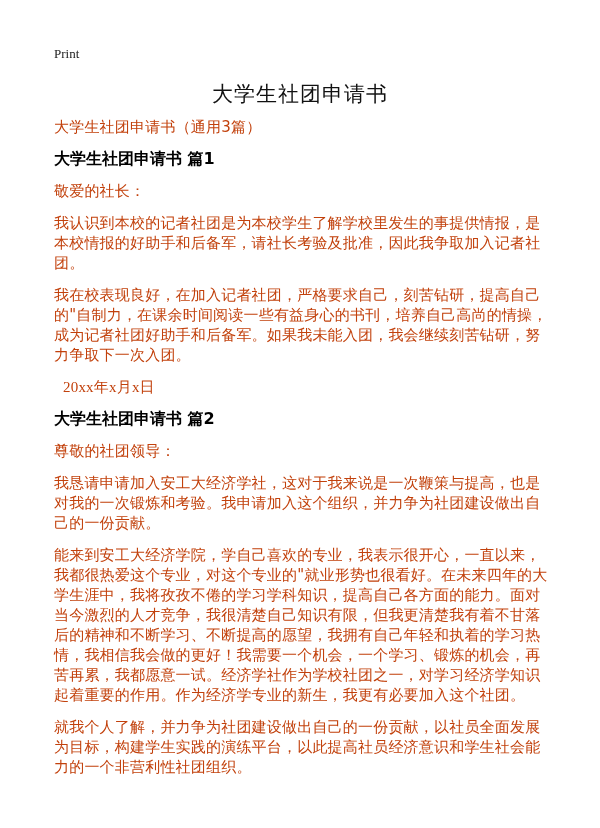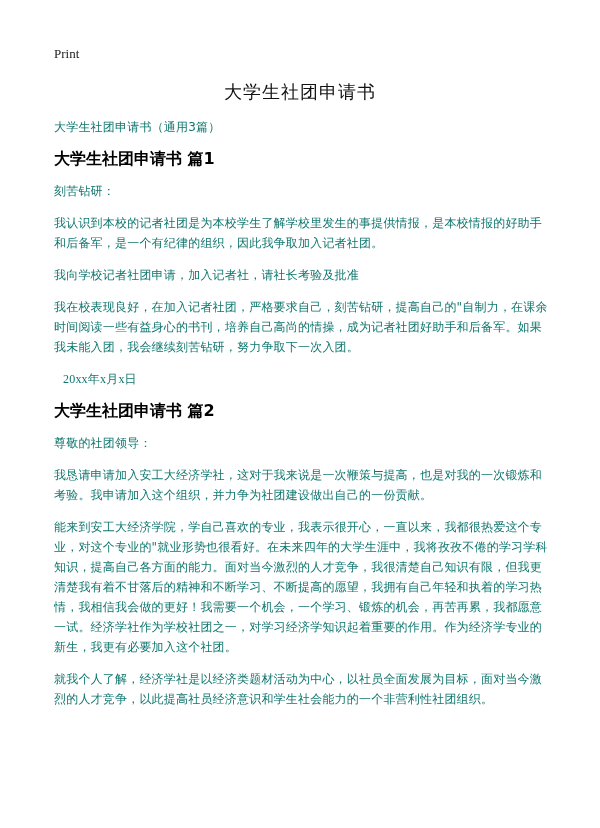--- a/index.html
+++ b/index.html
@@ -2,42 +2,41 @@
 <html><head>
 <meta charset="utf-8">
 <style>
   html, body { margin:0; padding:0; background:#ffffff; }
   body { width:600px; height:828px; overflow:hidden; position:relative;
          font-family:"DejaVu Sans", sans-serif; color:#111; }
   .page { position:absolute; left:0; top:0; width:600px; height:828px; }
   .print { position:absolute; left:54px; top:46px; font-family:"Liberation Serif","DejaVu Serif",serif;
            font-size:13px; color:#222; }
   .title { position:absolute; left:0; width:600px; top:80px; text-align:center;
-           font-size:18px; font-weight:normal; color:#111; letter-spacing:1px; }
+           font-size:21px; font-weight:normal; color:#111; letter-spacing:1px; }
   .content { position:absolute; left:54px; top:117px; width:496px; }
-  .p { font-size:12px; line-height:20px; margin:0 0 12px 0; color:#0f766e; letter-spacing:0.2px; }
+  .p { font-size:15px; line-height:20px; margin:0 0 12px 0; color:#c2410c; letter-spacing:0.2px; }
   .h { font-weight:bold; font-size:16px; line-height:20px; margin:0 0 12px 0; color:#000; }
   .date { font-family:"Liberation Serif","DejaVu Serif",serif;margin-left:9px; }
 </style>
 </head>
 <body>
 
 <div class="page">
   <div class="print">Print</div>
   <div class="title">大学生社团申请书</div>
 
   <div class="content">
     <p class="p">大学生社团申请书（通用3篇）</p>
 
     <p class="h">大学生社团申请书 篇1</p>
-    <p class="p">刻苦钻研：</p>
-    <p class="p">我认识到本校的记者社团是为本校学生了解学校里发生的事提供情报，是本校情报的好助手和后备军，是一个有纪律的组织，因此我争取加入记者社团。</p>
-    <p class="p">我向学校记者社团申请，加入记者社，请社长考验及批准</p>
+    <p class="p">敬爱的社长：</p>
+    <p class="p">我认识到本校的记者社团是为本校学生了解学校里发生的事提供情报，是本校情报的好助手和后备军，请社长考验及批准，因此我争取加入记者社团。</p>
     <p class="p">我在校表现良好，在加入记者社团，严格要求自己，刻苦钻研，提高自己的"自制力，在课余时间阅读一些有益身心的书刊，培养自己高尚的情操，成为记者社团好助手和后备军。如果我未能入团，我会继续刻苦钻研，努力争取下一次入团。</p>
     <p class="p date">20xx年x月x日</p>
 
     <p class="h">大学生社团申请书 篇2</p>
     <p class="p">尊敬的社团领导：</p>
     <p class="p">我恳请申请加入安工大经济学社，这对于我来说是一次鞭策与提高，也是对我的一次锻炼和考验。我申请加入这个组织，并力争为社团建设做出自己的一份贡献。</p>
     <p class="p">能来到安工大经济学院，学自己喜欢的专业，我表示很开心，一直以来，我都很热爱这个专业，对这个专业的"就业形势也很看好。在未来四年的大学生涯中，我将孜孜不倦的学习学科知识，提高自己各方面的能力。面对当今激烈的人才竞争，我很清楚自己知识有限，但我更清楚我有着不甘落后的精神和不断学习、不断提高的愿望，我拥有自己年轻和执着的学习热情，我相信我会做的更好！我需要一个机会，一个学习、锻炼的机会，再苦再累，我都愿意一试。经济学社作为学校社团之一，对学习经济学知识起着重要的作用。作为经济学专业的新生，我更有必要加入这个社团。</p>
-    <p class="p">就我个人了解，经济学社是以经济类题材活动为中心，以社员全面发展为目标，面对当今激烈的人才竞争，以此提高社员经济意识和学生社会能力的一个非营利性社团组织。</p>
+    <p class="p">就我个人了解，并力争为社团建设做出自己的一份贡献，以社员全面发展为目标，构建学生实践的演练平台，以此提高社员经济意识和学生社会能力的一个非营利性社团组织。</p>
   </div>
 </div>
 
 </body></html>

